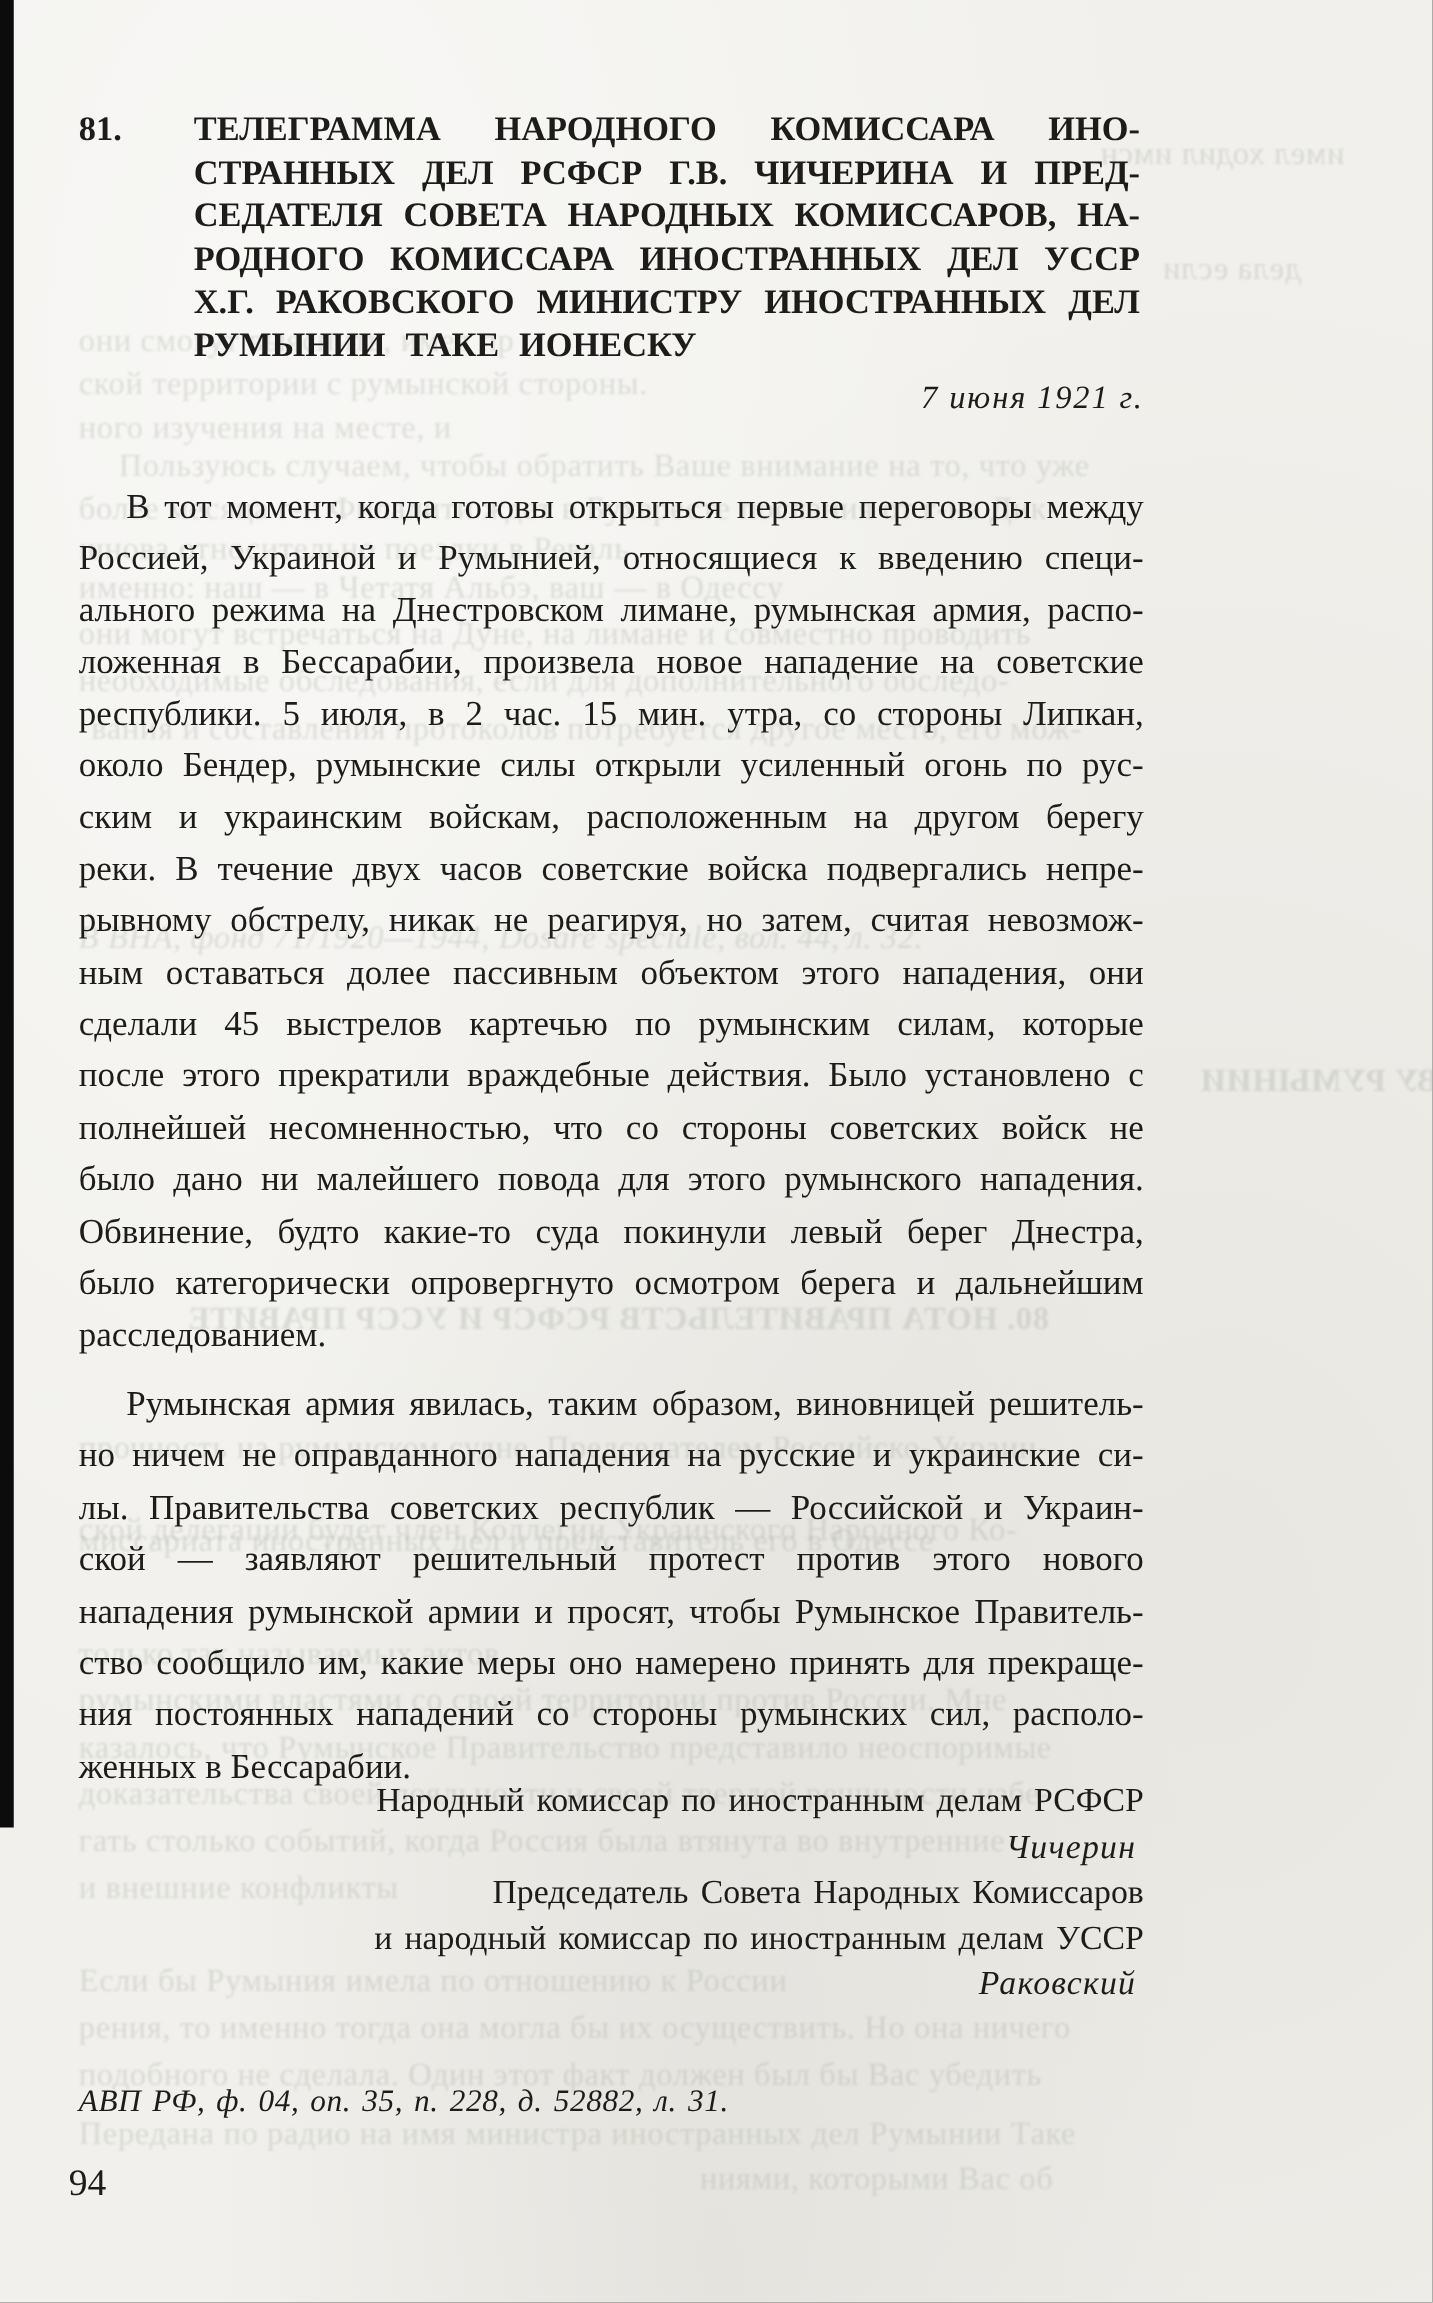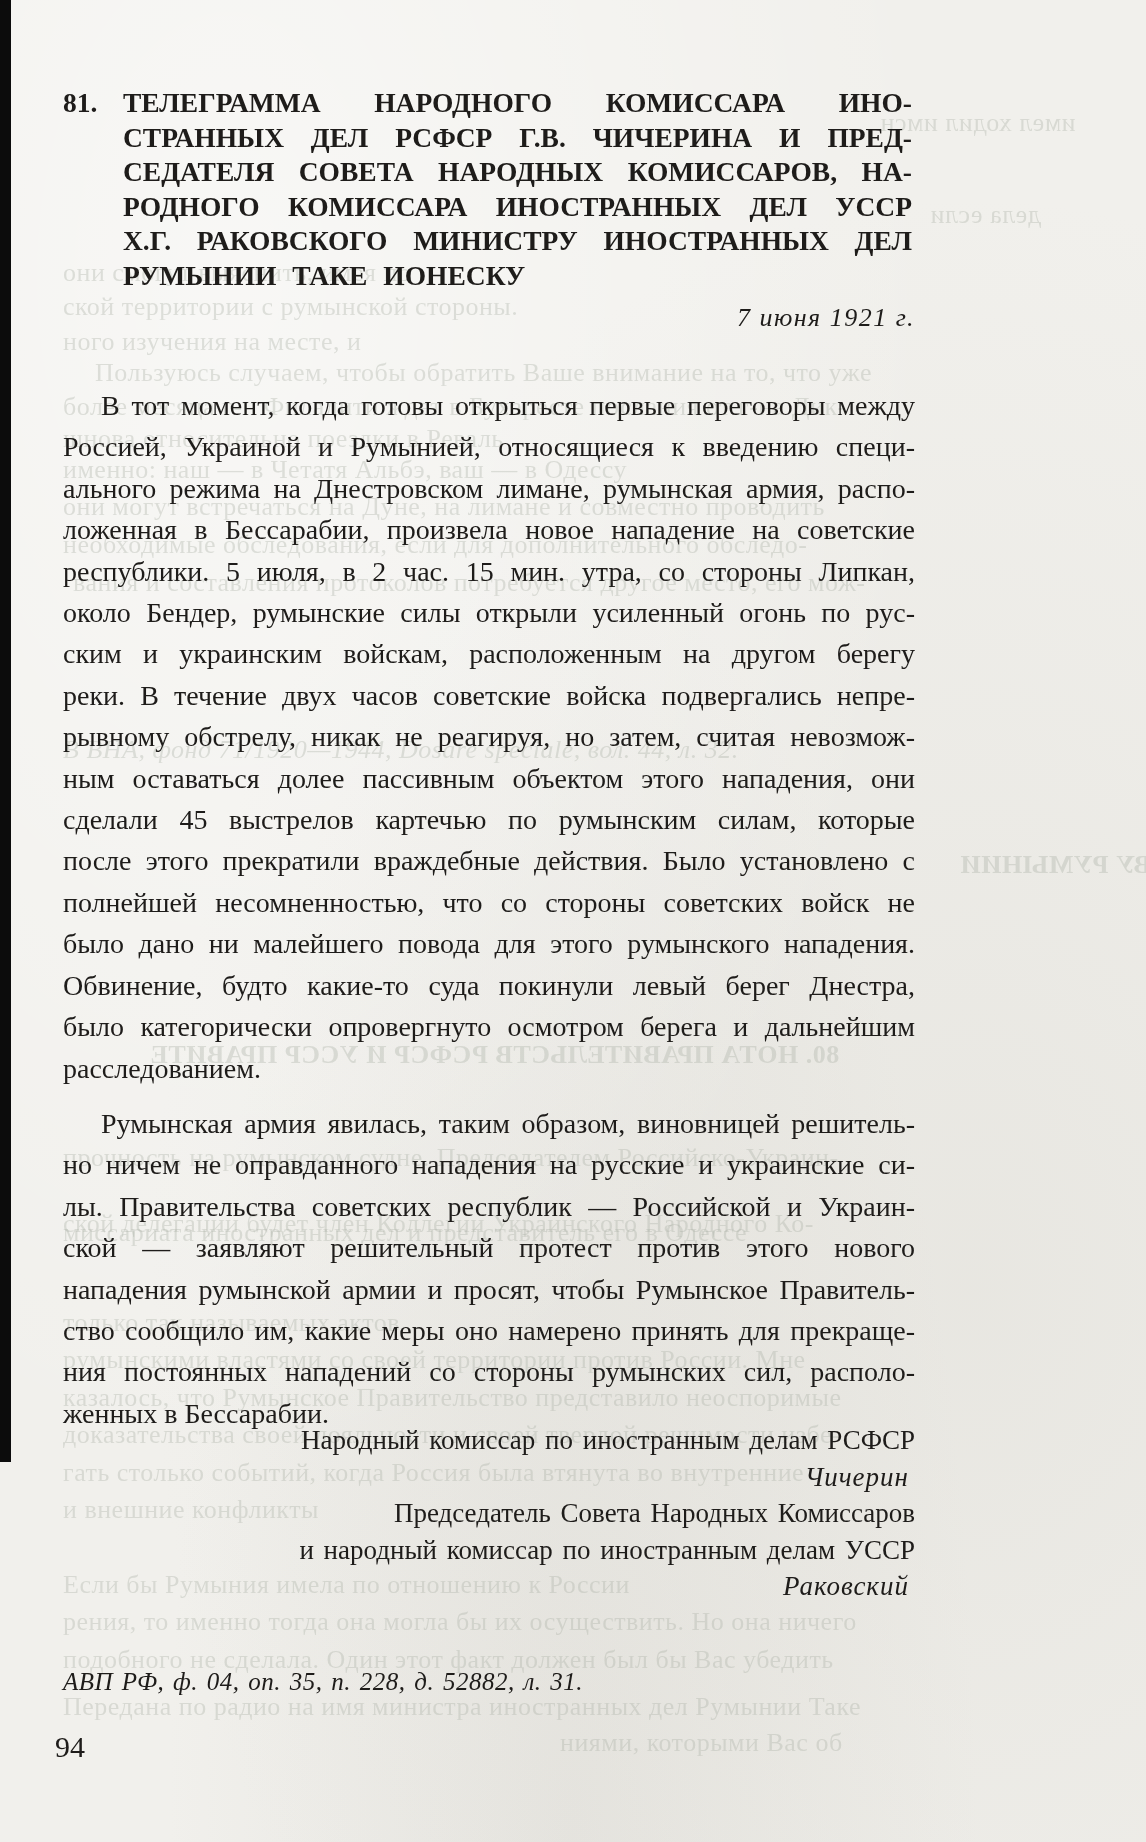--- a/index.html
+++ b/index.html
@@ -36,21 +36,21 @@
   .bleed.italic{font-style:italic;}
 
   .content{position:absolute;inset:0;z-index:2;border-radius:12px;}
 
   .heading{
     position:absolute;left:63px;top:86px;width:849px;
     font-weight:bold;font-size:27.5px;line-height:34.6px;
   }
   .heading-inner{position:relative;padding-left:60px;}
   .doc-number{position:absolute;left:0;top:0;}
-  .title-line{text-align:justify;}
+  .title-line{text-align:justify;margin-left:32px;}
   .title-line.jl{text-align-last:justify;}
   .title-line.last{text-align:left;word-spacing:9px;}
 
   .date-line{
     position:absolute;left:63px;top:303px;width:852px;
     text-align:right;font-style:italic;font-size:26px;letter-spacing:1.5px;
   }
 
   .body-text{
     position:absolute;left:63px;top:385px;width:852px;

